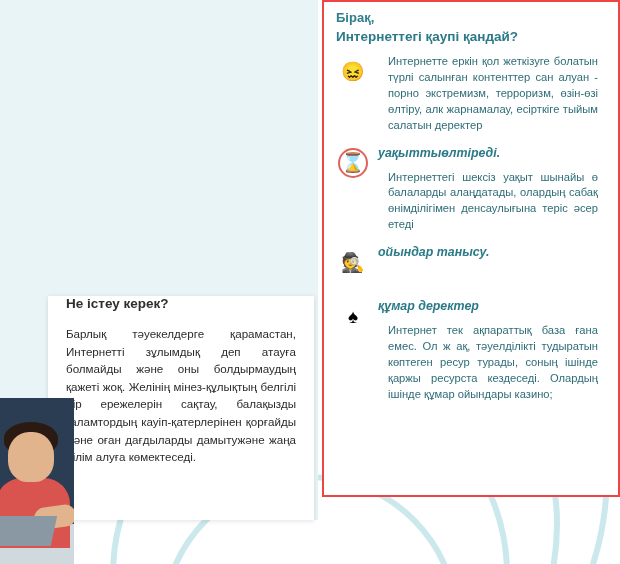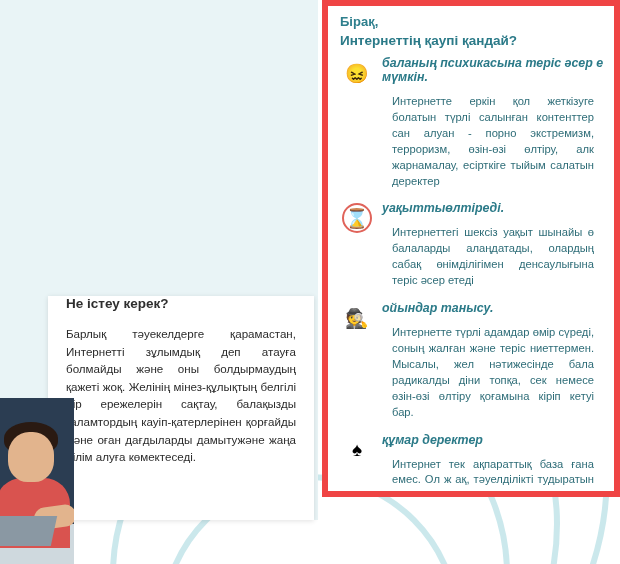--- a/index.html
+++ b/index.html
@@ -118,21 +118,21 @@
     position:absolute; left:34px; top:108px; width:42px; height:22px;
     background:#e2b48d; border-radius: 12px; transform: rotate(-8deg);
   }
 
   
   .right-panel {
     position: absolute;
     left: 322px; top: 0;
     width: 298px; height: 497px;
     background: #ffffff;
-    border: 6px solid #ef4444;
+    border: 2px solid #ef4444;
     z-index: 2;
     padding: 8px 10px 0 12px;
     overflow: hidden;
   }
   .right-panel .lead {
     font-size: 13px;
     font-weight: bold;
     color: #2e7f8d;
     margin: 0 0 4px 0;
   }
@@ -226,38 +226,36 @@
   <div class="desk"></div>
   <div class="body"></div>
   <div class="hair"></div>
   <div class="head"></div>
   <div class="arm"></div>
   <div class="lap"></div>
 </div>
 
 <div class="right-panel">
   <p class="lead">Бірақ,</p>
-  <h2 class="section">Интернеттің қаупі қандай?</h2>
+  <h2 class="section">Интернеттегі қаупі қандай?</h2>
 
   <div class="item">
     <span class="ic">😖</span>
-    <p class="title">баланың психикасына теріс әсер е мүмкін.</p>
     <p class="desc">Интернетте еркін қол жеткізуге болатын түрлі салынған контенттер сан алуан - порно экстремизм, терроризм, өзін-өзі өлтіру, алк жарнамалау, есірткіге тыйым салатын деректер</p>
   </div>
 
   <div class="item">
     <span class="ic circ">⌛</span>
     <p class="title">уақыттыөлтіреді.</p>
     <p class="desc">Интернеттегі шексіз уақыт шынайы ө балаларды алаңдатады, олардың сабақ өнімділігімен денсаулығына теріс әсер етеді</p>
   </div>
 
   <div class="item">
     <span class="ic">🕵</span>
     <p class="title">ойындар танысу.</p>
-    <p class="desc">Интернетте түрлі адамдар өмір сүреді, соның жалған және теріс ниеттермен. Мысалы, жел нәтижесінде бала радикалды діни топқа, сек немесе өзін-өзі өлтіру қоғамына кіріп кетуі бар.</p>
   </div>
 
   <div class="item">
     <span class="ic">♠</span>
     <p class="title">құмар деректер</p>
     <p class="desc">Интернет тек ақпараттық база ғана емес. Ол ж ақ, тәуелділікті тудыратын көптеген ресур турады, соның ішінде қаржы ресурста кездеседі. Олардың ішінде құмар ойындары казино;</p>
   </div>
 </div>
 
 </body></html>

